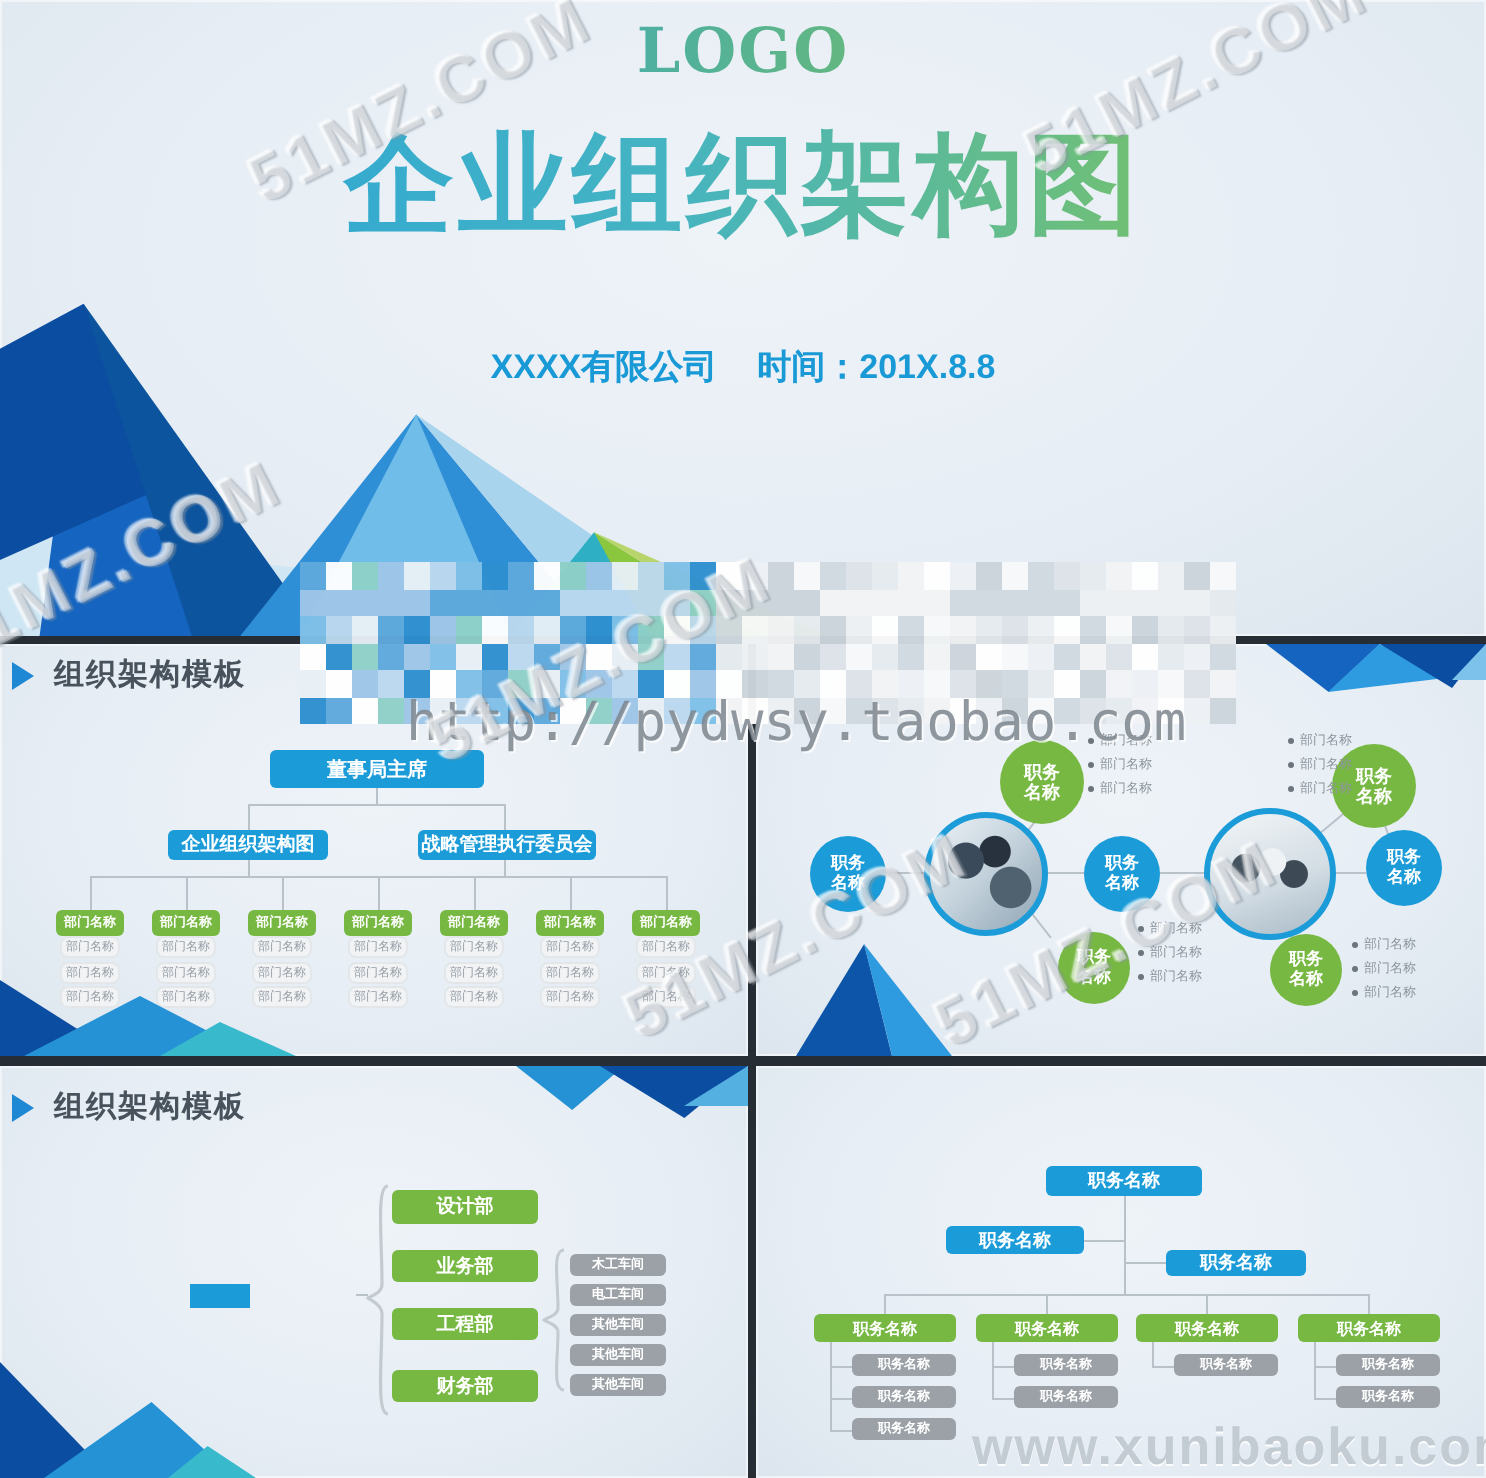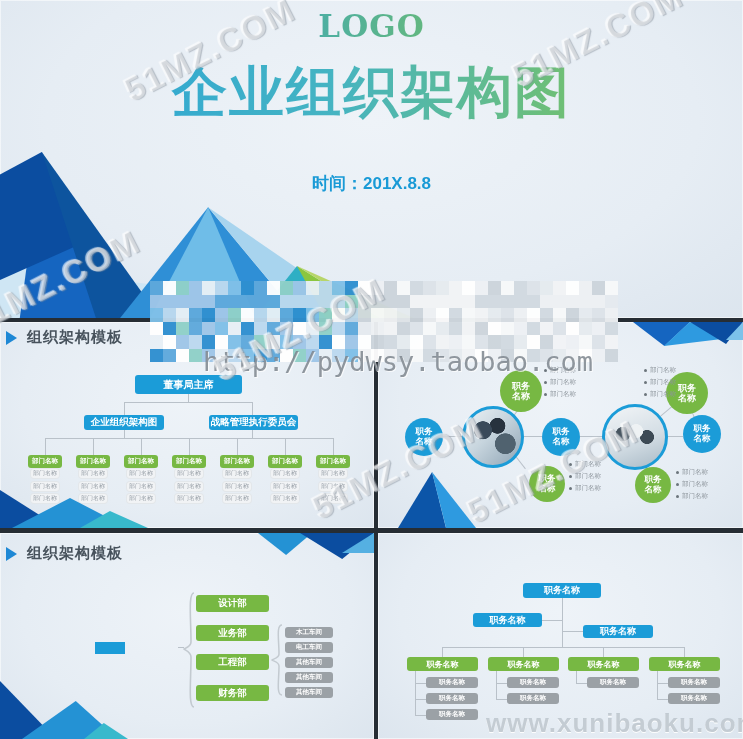--- a/index.html
+++ b/index.html
@@ -76,20 +76,21 @@
       <div class="poly" style="inset:0;background:#2f8fd6;clip-path:polygon(47.3% 36%,68.2% 100%,27.3% 100%);"></div>
       <div class="poly" style="inset:0;background:#6fbde8;clip-path:polygon(47.3% 36%,58% 100%,34.1% 100%);"></div>
       <div class="poly" style="inset:0;background:#a8d4ee;clip-path:polygon(47.3% 36%,68.2% 100%,84% 100%);"></div>
       <div class="poly" style="inset:0;background:#2fafc4;clip-path:polygon(67.5% 70%,77.3% 100%,58% 100%);"></div>
       <div class="poly" style="inset:0;background:#8bc63f;clip-path:polygon(67.5% 70%,86.4% 100%,74% 100%);"></div>
       <div class="poly" style="inset:0;background:#b7d56a;clip-path:polygon(67.5% 70%,94% 100%,86.4% 100%);"></div>
     </div>
     <div class="abs logo" style="top:8px;left:0;width:743px;text-align:center;">LOGO</div>
     <div class="abs big-title" style="top:56px;left:0;width:743px;text-align:center;text-decoration:underline;">企业组织架构图</div>
     <div class="abs company" style="top:172px;left:0;width:743px;justify-content:center;">
+      <span>XXXX有限公司</span>
       <span>时间：201X.8.8</span>
     </div>
   </section>
 
   <section class="slide" style="left:0;top:322px;width:374px;height:206px;">
     <div class="abs hdr-arrow" style="left:6px;top:9px;"></div>
     <div class="abs hdr-text" style="left:27px;top:6px;">组织架构模板</div>
 
     <div class="bx blue" style="left:135px;top:53px;width:107px;height:19px;font-size:10px;">董事局主席</div>
     <div class="ln" style="left:188px;top:72px;width:1px;height:8px;"></div>

